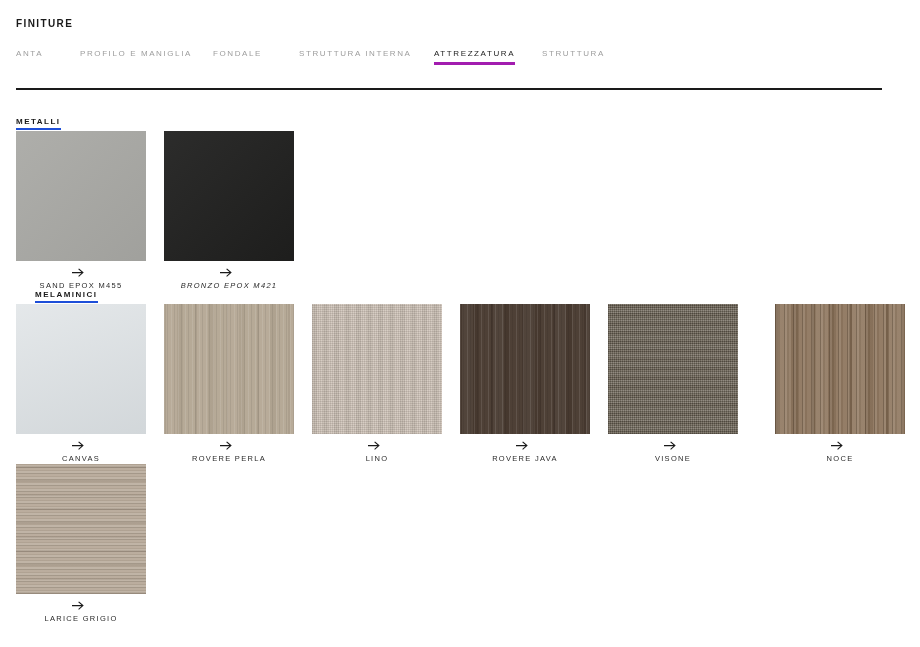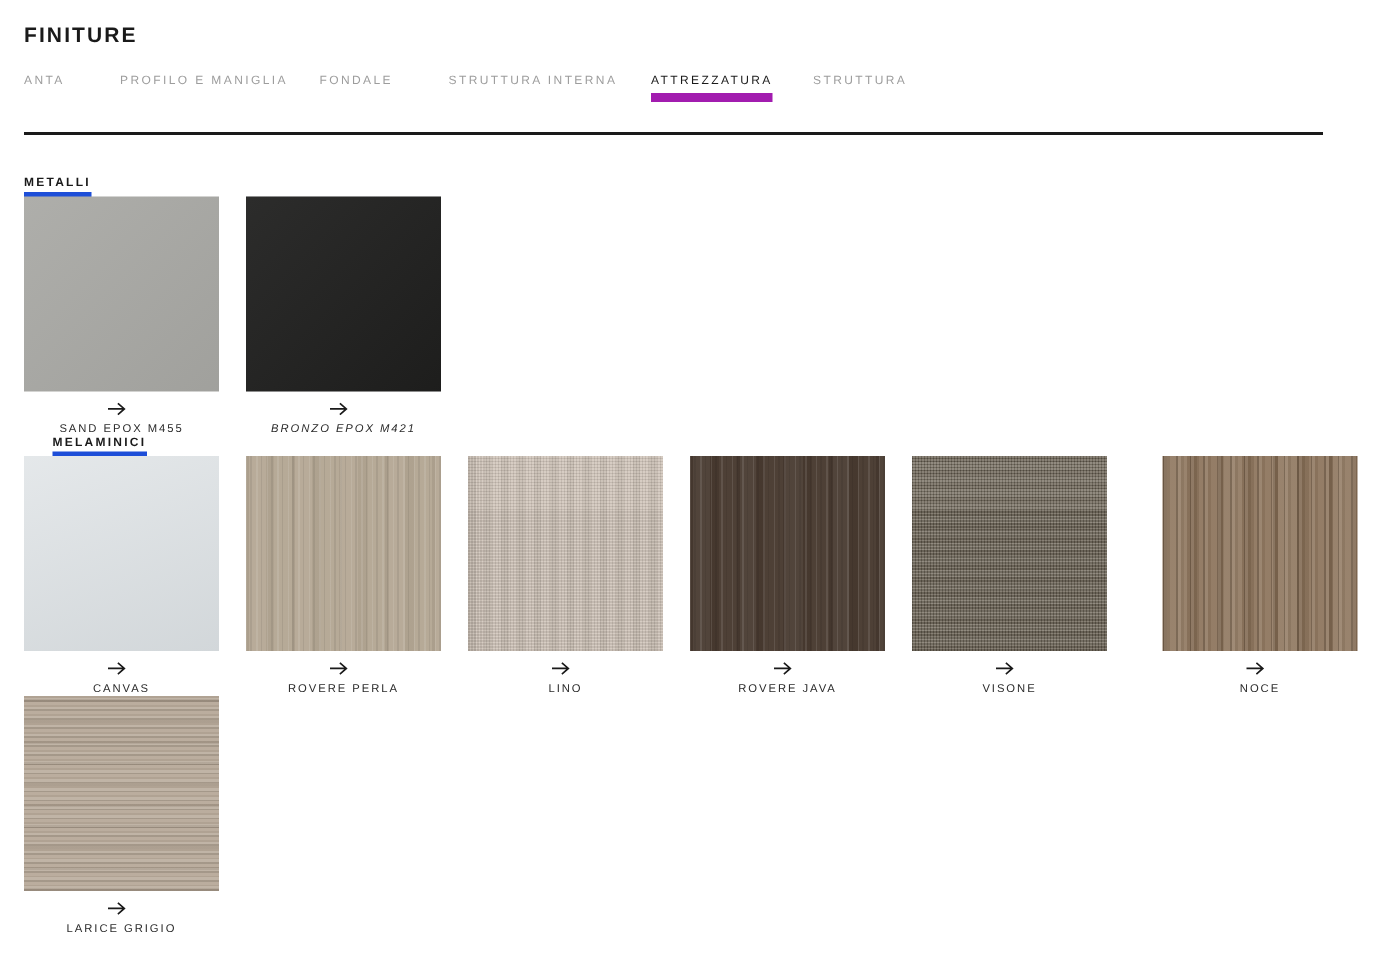--- a/index.html
+++ b/index.html
@@ -14,21 +14,21 @@
     color: #1a1a1a;
     overflow: hidden;
     position: relative;
   }
 
   
   .page-title {
     position: absolute;
     left: 16px;
     top: 17px;
-    font-size: 14px;
+    font-size: 10px;
     font-weight: bold;
     letter-spacing: 1.4px;
     color: #1a1a1a;
     line-height: 13px;
   }
 
   .nav {
     position: absolute;
     left: 16px;
     top: 48px;
@@ -41,41 +41,41 @@
     font-size: 8px;
     letter-spacing: 1.6px;
     color: #9d9d9d;
     white-space: nowrap;
     line-height: 12px;
     padding-bottom: 2px;
     text-decoration: none;
   }
   .nav-item.active {
     color: #1a1a1a;
-    border-bottom: 6px solid #a21caf;
+    border-bottom: 3px solid #a21caf;
     text-align: right;
   }
 
   .rule {
     position: absolute;
     left: 16px;
     top: 88px;
     width: 866px;
     height: 2px;
     background: #1a1a1a;
   }
 
   
   .section-title {
     position: absolute;
     font-size: 8px;
     font-weight: bold;
     letter-spacing: 1.5px;
     color: #1a1a1a;
-    border-bottom: 7px solid #1d4ed8;
+    border-bottom: 2px solid #1d4ed8;
     padding-bottom: 1px;
     line-height: 10px;
   }
 
   .swatch-card {
     position: absolute;
     width: 130px;
   }
   .swatch {
     width: 130px;

